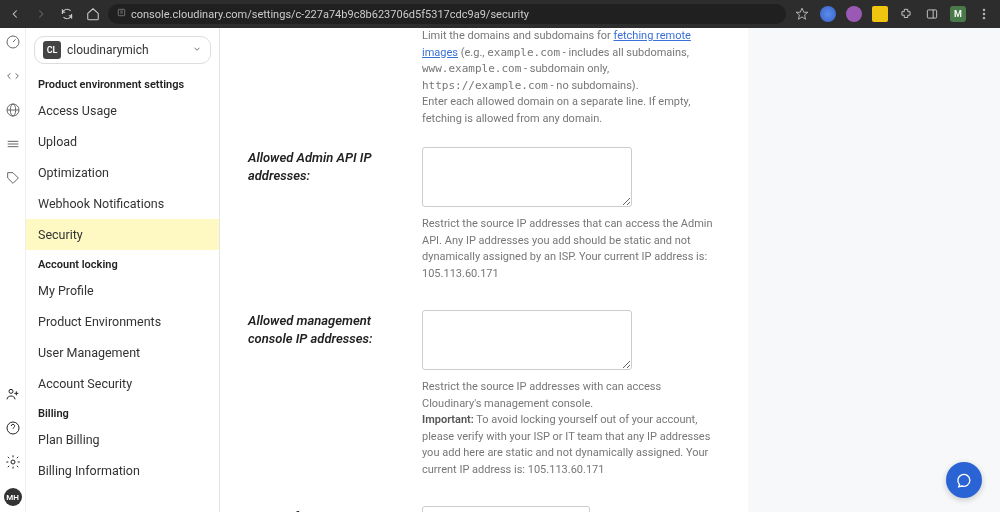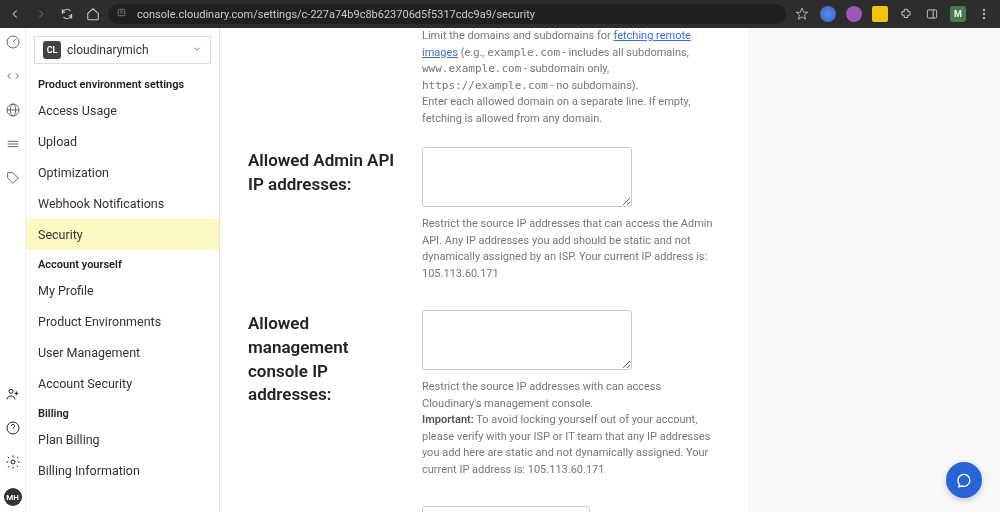--- a/index.html
+++ b/index.html
@@ -4,59 +4,59 @@
 <style>
 * { box-sizing: border-box; margin: 0; padding: 0; }
 body { font-family: -apple-system, BlinkMacSystemFont, "Segoe UI", Roboto, sans-serif; background: #fff; font-size: 13px; color: #333; overflow: hidden; width: 1000px; height: 512px; }
 
 
 .browser-bar { background: #2d2d2d; height: 28px; display: flex; align-items: center; padding: 0 8px; gap: 8px; }
 .browser-bar .nav-btns { display: flex; gap: 12px; align-items: center; }
 .browser-bar .nav-ico { width: 14px; height: 14px; display: flex; align-items: center; justify-content: center; }
 .browser-bar .nav-ico svg { width: 14px; height: 14px; stroke: #ccc; fill: none; stroke-width: 1.8; }
 .browser-bar .nav-ico.disabled svg { stroke: #666; }
-.browser-bar .url-bar { flex: 1; background: #202020; border-radius: 14px; height: 20px; display: flex; align-items: center; padding: 0 8px; gap: 10px; color: #ccc; font-size: 11px; }
+.browser-bar .url-bar { flex: 1; background: #202020; border-radius: 14px; height: 20px; display: flex; align-items: center; padding: 0 8px; gap: 4px; color: #ccc; font-size: 11px; }
 .browser-bar .url-ico svg { width: 11px; height: 11px; stroke: #ccc; fill: none; }
 .browser-bar .right-icons { display: flex; gap: 10px; align-items: center; }
 .browser-bar .right-ico { width: 16px; height: 16px; display: flex; align-items: center; justify-content: center; }
 .right-ico.star svg { stroke: #ccc; fill: none; }
 .right-ico.blue-circ { background: radial-gradient(#5b8def,#3a5fc4); border-radius: 50%; }
 .right-ico.purple-circ { background: #9b59b6; border-radius: 50%; }
 .right-ico.yellow-sq { background: #f1c40f; border-radius: 2px; }
 .right-ico.ext svg, .right-ico.panel svg, .right-ico.dots svg { stroke: #ccc; fill: #ccc; }
 .right-ico.avatar { background: #4a7a4a; border-radius: 3px; color: #fff; font-size: 9px; font-weight: 600; display: flex; align-items: center; justify-content: center; }
 
 
 .app { display: flex; height: 484px; }
 .icon-rail { width: 26px; background: #fff; border-right: 1px solid #eee; display: flex; flex-direction: column; align-items: center; padding-top: 6px; gap: 18px; }
 .icon-rail .rail-ico { width: 16px; height: 16px; display: flex; align-items: center; justify-content: center; color: #555; }
 .icon-rail .rail-ico svg { width: 16px; height: 16px; stroke: #666; fill: none; stroke-width: 1.5; }
 .icon-rail .spacer { flex: 1; }
 .icon-rail .rail-ico.bottom svg { stroke: #222; }
 .icon-rail .avatar-mh { width: 18px; height: 18px; background: #333; border-radius: 50%; color: #fff; font-size: 8px; font-weight: 600; display: flex; align-items: center; justify-content: center; margin-bottom: 6px; }
 
 .sidebar { width: 194px; background: #fff; border-right: 1px solid #e5e5e5; display: flex; flex-direction: column; position: relative; }
-.env-select { margin: 8px 8px 6px; border: 1px solid #ddd; border-radius: 0; height: 28px; display: flex; align-items: center; padding: 0 8px; gap: 6px; font-size: 12px; cursor: pointer; }
+.env-select { margin: 8px 8px 6px; border: 1px solid #ddd; border-radius: 10px; height: 28px; display: flex; align-items: center; padding: 0 8px; gap: 6px; font-size: 12px; cursor: pointer; }
 .env-select .badge { width: 18px; height: 18px; background: #444; color: #fff; border-radius: 3px; font-size: 9px; font-weight: 600; display: flex; align-items: center; justify-content: center; }
 .env-select .chev { margin-left: auto; }
 .env-select .chev svg { width: 10px; height: 10px; stroke: #555; fill: none; stroke-width: 2; }
 
 .sidebar-scroll { overflow-y: auto; flex: 1; position: relative; }
 .sidebar-scroll::-webkit-scrollbar { width: 8px; }
 .sidebar-scroll::-webkit-scrollbar-thumb { background: #ccc; border-radius: 4px; }
 .sidebar-section-title { font-size: 11px; font-weight: 600; color: #222; padding: 8px 12px 4px; }
 .sidebar-item { padding: 8px 12px; font-size: 12.5px; color: #333; cursor: pointer; }
 .sidebar-item.active { background: #fef9c3; }
 
 .main { flex: 1; background: #fff; overflow-y: auto; padding: 0 28px 20px; position: relative; }
 .main::-webkit-scrollbar { width: 8px; }
 .main::-webkit-scrollbar-thumb { background: #ccc; border-radius: 4px; }
 
 .form-row { display: flex; gap: 24px; margin-bottom: 28px; align-items: flex-start; }
-.form-label { width: 150px; font-size: 17px; font-weight: 600; color: #222; line-height: 1.4; padding-top: 2px; }
+.form-label { width: 150px; font-size: 13px; font-weight: 600; color: #222; line-height: 1.4; padding-top: 2px; font-style: italic; }
 .form-control { flex: 1; max-width: 340px; }
 .textarea { width: 210px; height: 60px; border: 1px solid #ccc; border-radius: 3px; resize: both; padding: 4px; font-family: inherit; font-size: 12px; }
 .help-text { font-size: 11px; color: #777; line-height: 1.5; margin-top: 6px; max-width: 340px; }
 .help-text strong { font-weight: 600; color: #555; }
 
 .select { width: 168px; height: 26px; border: 1px solid #ccc; border-radius: 3px; display: flex; align-items: center; padding: 0 8px; font-size: 12px; cursor: pointer; position: relative; }
 
 .right-pane { width: 252px; background: #f7f8fa; }
 
 .fab { position: fixed; right: 18px; bottom: 14px; width: 36px; height: 36px; background: #2a63d4; border-radius: 50%; display: flex; align-items: center; justify-content: center; cursor: pointer; box-shadow: 0 2px 6px rgba(0,0,0,0.2); }
@@ -192,21 +192,21 @@
           </svg></span>
     </div>
     <div class="sidebar-scroll">
       <div class="sidebar-section-title">Product environment settings</div>
       <div class="sidebar-item">Access Usage</div>
       <div class="sidebar-item">Upload</div>
       <div class="sidebar-item">Optimization</div>
       <div class="sidebar-item">Webhook Notifications</div>
       <div class="sidebar-item active">Security</div>
 
-      <div class="sidebar-section-title">Account yourself</div>
+      <div class="sidebar-section-title">Account locking</div>
       <div class="sidebar-item">My Profile</div>
       <div class="sidebar-item">Product Environments</div>
       <div class="sidebar-item">User Management</div>
       <div class="sidebar-item">Account Security</div>
 
       <div class="sidebar-section-title">Billing</div>
       <div class="sidebar-item">Plan Billing</div>
       <div class="sidebar-item">Billing Information</div>
 
     </div>

